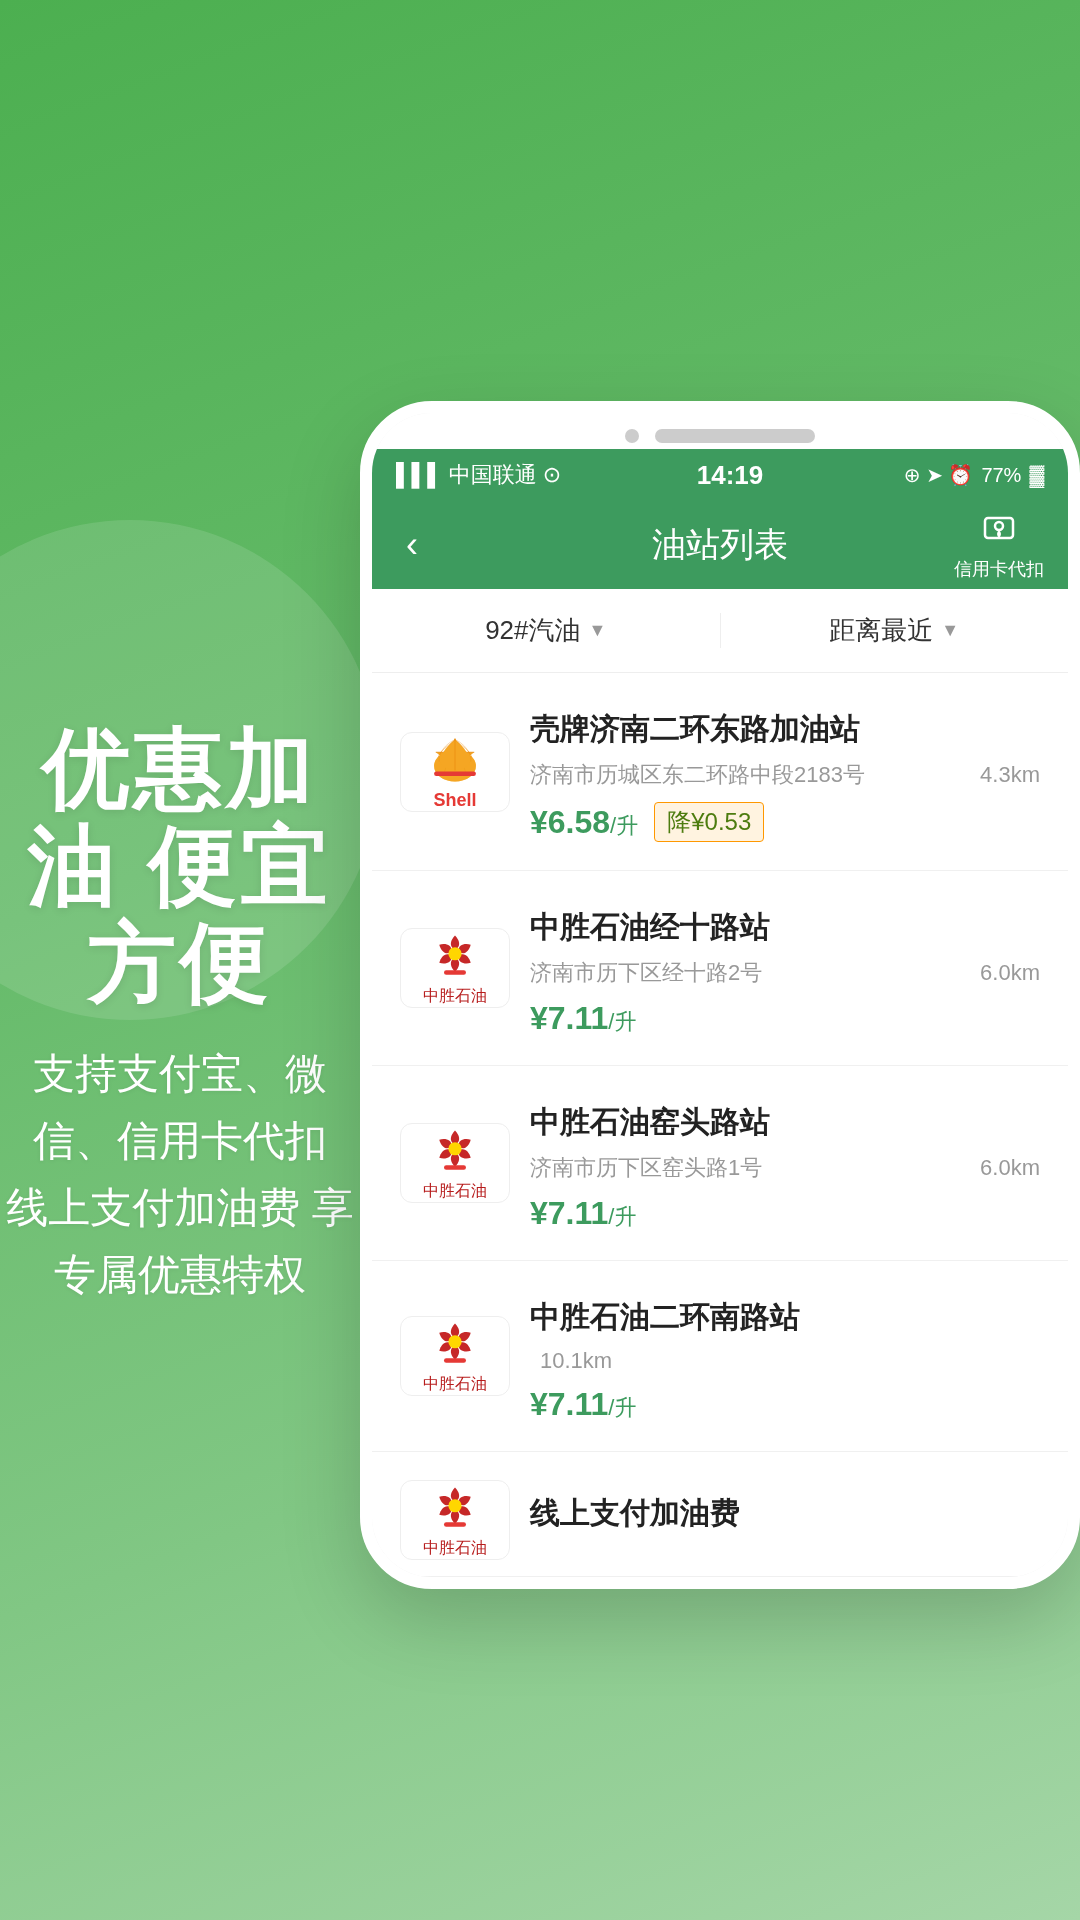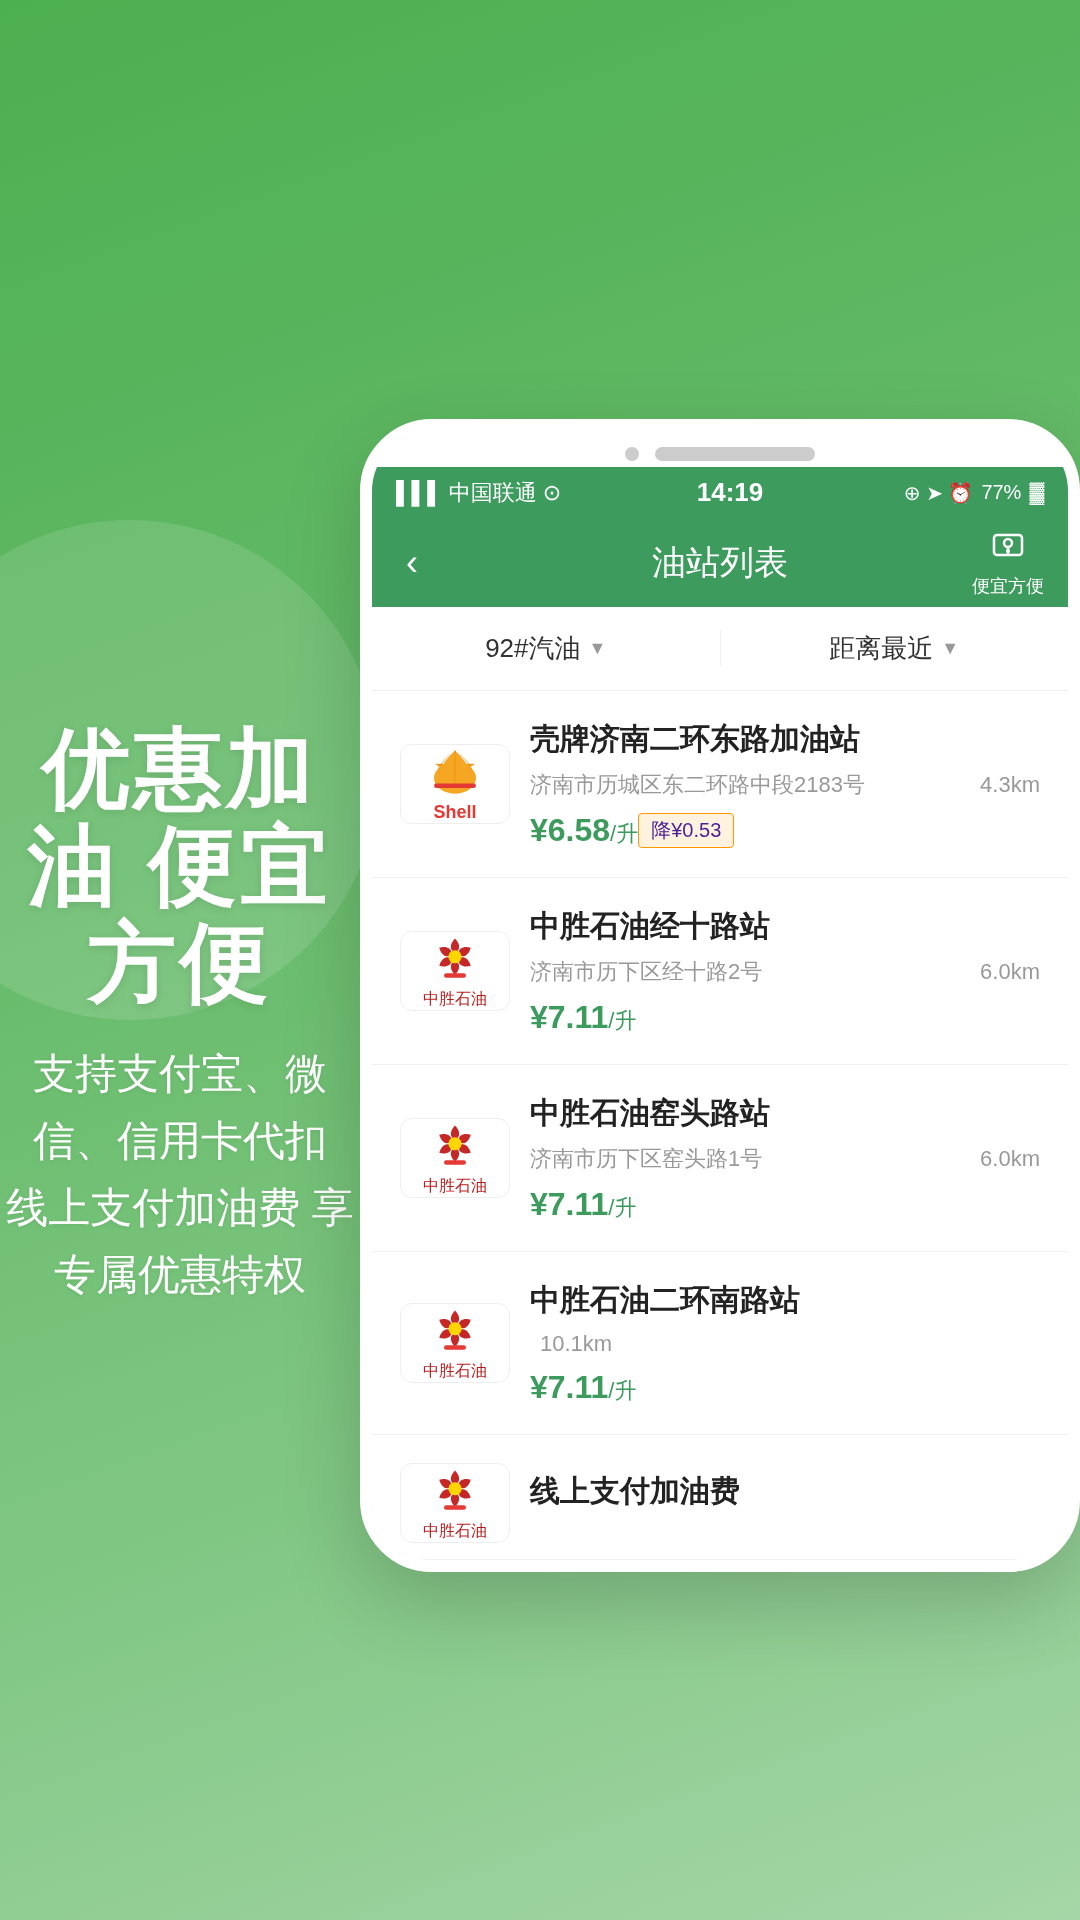--- a/index.html
+++ b/index.html
@@ -196,20 +196,21 @@
     .shell-logo {
       width: 80px;
       height: 80px;
     }
     .zhongsheng-logo {
       width: 90px;
       height: 90px;
     }
     .station-info {
       flex: 1;
+      margin-top: 8px;
     }
     .station-name {
       font-size: 30px;
       font-weight: 600;
       color: #222;
       margin-bottom: 10px;
     }
     .station-addr-row {
       display: flex;
       justify-content: space-between;
@@ -222,35 +223,36 @@
       flex: 1;
     }
     .station-dist {
       font-size: 22px;
       color: #999;
       margin-left: 10px;
     }
     .price-row {
       display: flex;
       align-items: center;
+      gap: 16px;
     }
     .price {
       font-size: 32px;
       color: #3d9b5e;
       font-weight: 600;
     }
     .price-unit {
       font-size: 22px;
       font-weight: 400;
     }
     .discount-badge {
       background: #fff3e0;
       border: 1px solid #ff9800;
-      color: #4c1d95;
-      font-size: 20px;
+      color: #4d7c0f;
+      font-size: 24px;
       padding: 3px 12px;
       border-radius: 4px;
     }
     
     .logo-text {
       font-size: 18px;
       font-weight: 700;
       color: #e53935;
       margin-top: 2px;
     }
@@ -299,21 +301,21 @@
         <div class="nav-back">‹</div>
         <div class="nav-title">油站列表</div>
         <div class="nav-map">
           <div class="nav-map-icon">
             <svg width="36" height="36" viewBox="0 0 36 36" fill="none">
               <rect x="4" y="8" width="28" height="20" rx="3" stroke="white" stroke-width="2.5" fill="none"></rect>
               <circle cx="18" cy="16" r="4" stroke="white" stroke-width="2.5" fill="none"></circle>
               <path d="M18 20 Q14 24 18 28 Q22 24 18 20Z" fill="white"></path>
             </svg>
           </div>
-          <div style="font-size:18px;color:#fff;margin-top:2px;">便宜方便</div>
+          <div style="font-size:18px;color:#fff;margin-top:2px;">信用卡代扣</div>
         </div>
       </div>
 
       <div class="filter-bar">
         <div class="filter-item">
           <span>92#汽油</span>
           <span class="filter-arrow">▼</span>
         </div>
         <div class="filter-item">
           <span>距离最近</span>

